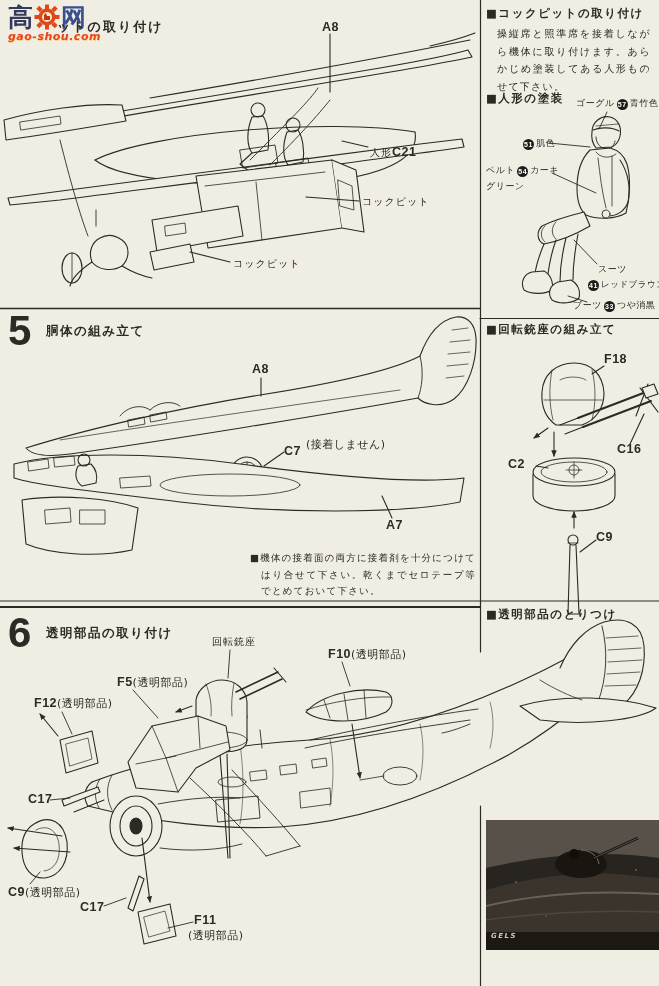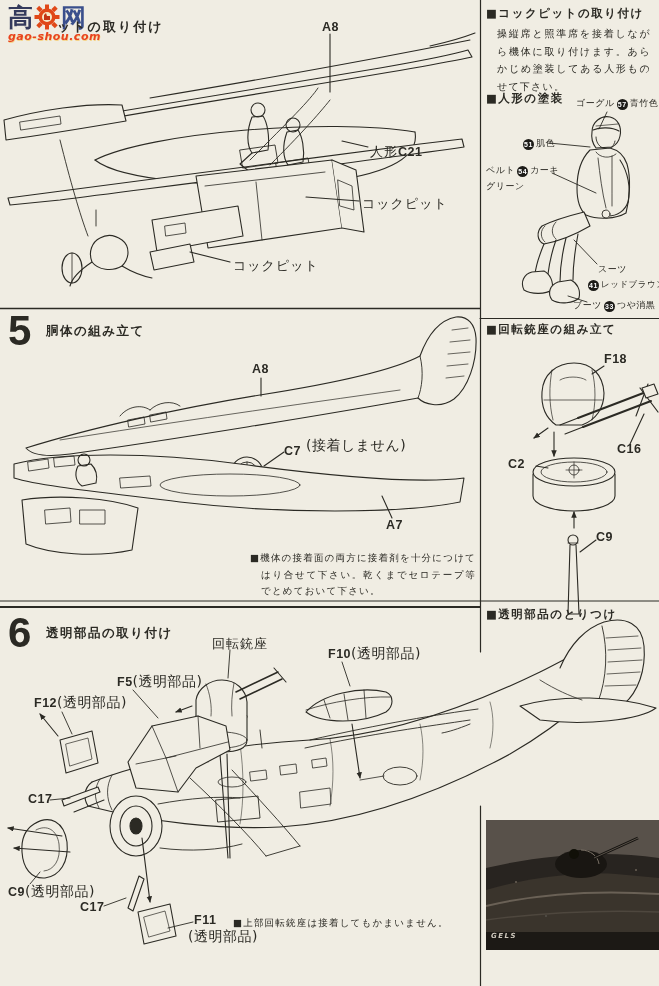--- a/index.html
+++ b/index.html
@@ -2,22 +2,22 @@
 <html><head>
 <meta charset="utf-8">
 <style>
   html,body{margin:0;padding:0;background:#9a968c;}
   .page{position:relative;width:659px;height:986px;background:#f0ede3;overflow:hidden;
         font-family:"DejaVu Sans","Liberation Sans",sans-serif;color:#2b2a24;}
   .abs{position:absolute;white-space:nowrap;}
   .h-jp{font-weight:bold;font-size:11.5px;letter-spacing:1.5px;}
   .t-jp{font-weight:bold;font-size:13px;letter-spacing:2px;}
   .body-jp{font-size:10px;line-height:1.75;letter-spacing:1.2px;white-space:normal;text-align:justify;}
-  .small-jp{font-size:13px;letter-spacing:1px;}
-  .tiny-jp{font-size:14px;letter-spacing:0.5px;}
+  .small-jp{font-size:10px;letter-spacing:1px;}
+  .tiny-jp{font-size:11px;letter-spacing:0.5px;}
   .part{font-family:"Liberation Sans","DejaVu Sans",sans-serif;font-weight:bold;font-size:12.5px;letter-spacing:0.5px;}
   .bignum{font-family:"Liberation Sans","DejaVu Sans",sans-serif;font-weight:bold;font-size:42px;line-height:0.9;}
   .badge{display:inline-flex;align-items:center;justify-content:center;width:11px;height:11px;border-radius:50%;
          background:#1d1c18;color:#fff;font-size:7px;font-weight:bold;vertical-align:-1px;margin:0 2px;
          font-family:"Liberation Sans",sans-serif;}
   .callout{font-size:9px;letter-spacing:0.5px;}
   .hang{text-indent:-11px;padding-left:11px;margin:0 0 2px 0;}
   .photo{position:absolute;left:486px;top:820px;width:174px;height:130px;background:#282420;}
   .photo-mark{position:absolute;left:5px;top:112px;color:#cfc9bd;font-size:7px;font-weight:bold;
               font-style:italic;letter-spacing:1.5px;}
@@ -334,21 +334,20 @@
     <span class="part">F12</span><span class="tiny-jp">(透明部品)</span>
   </div>
   <div class="abs part" style="left:28px;top:792px">C17</div>
   <div class="abs" style="left:8px;top:881px">
     <span class="part">C9</span><span class="tiny-jp">(透明部品)</span>
   </div>
   <div class="abs part" style="left:80px;top:900px">C17</div>
   <div class="abs part" style="left:194px;top:913px">F11</div>
   <div class="abs tiny-jp" style="left:188px;top:928px">(透明部品)</div>
   <div class="abs body-jp" style="left:233px;top:915px;width:228px;font-size:9.5px">
-    <p class="hang">■上部回転銃座は接着してもかまいません。</p>
   </div>
 
   <div class="abs h-jp" style="left:486px;top:607px">■透明部品のとりつけ</div>
   <div class="abs small-jp" style="left:487px;top:840px">回転銃座</div>
   <div class="photo">
     <svg width="173" height="130" viewBox="0 0 173 130">
       <rect width="173" height="130" fill="#282420" stroke="none"></rect>
       <path d="M0,0 H173 V38 C120,30 60,34 0,48 Z" fill="#58514a" stroke="none"></path>
       <path d="M0,70 C40,58 90,52 130,54 L173,58 V130 H0 Z" fill="#3a342c" stroke="none"></path>
       <path d="M0,86 C50,74 110,70 173,74" stroke="#6a6156" stroke-width="2" fill="none"></path>

